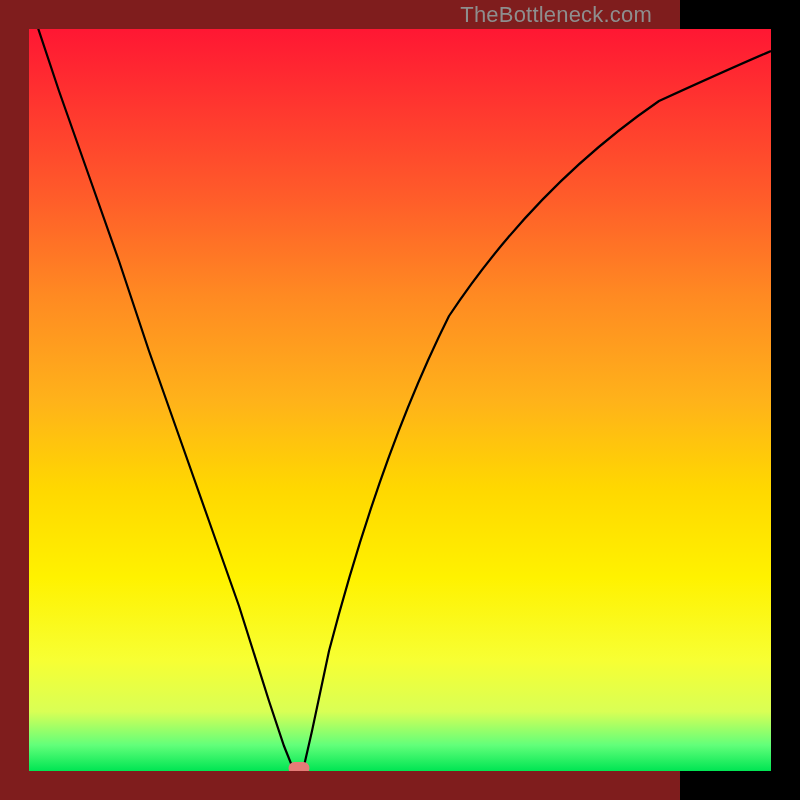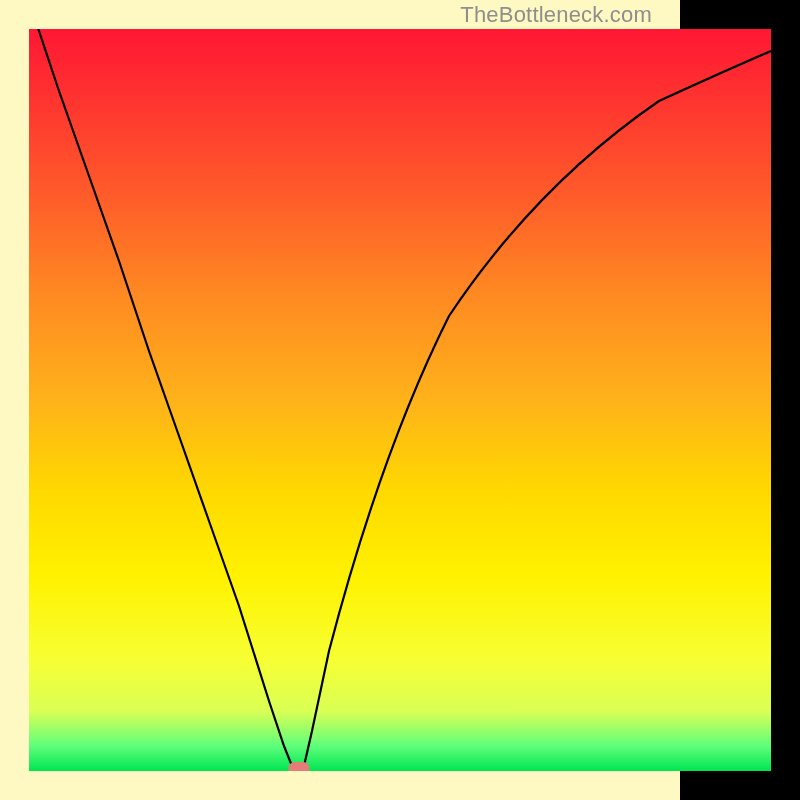--- a/index.html
+++ b/index.html
@@ -10,21 +10,21 @@
     background: #000;
     font-family: Arial, Helvetica, sans-serif;
     overflow: hidden;
   }
   .frame {
     position: absolute;
     top: 0;
     left: 0;
     width: 680px;
     height: 800px;
-    background: #fef9c3;
+    background: #7f1d1d;
   }
   .plot {
     position: absolute;
     top: 29px;
     left: 29px;
     width: 742px;
     height: 742px;
     overflow: hidden;
   }
   .gradient-fill {

